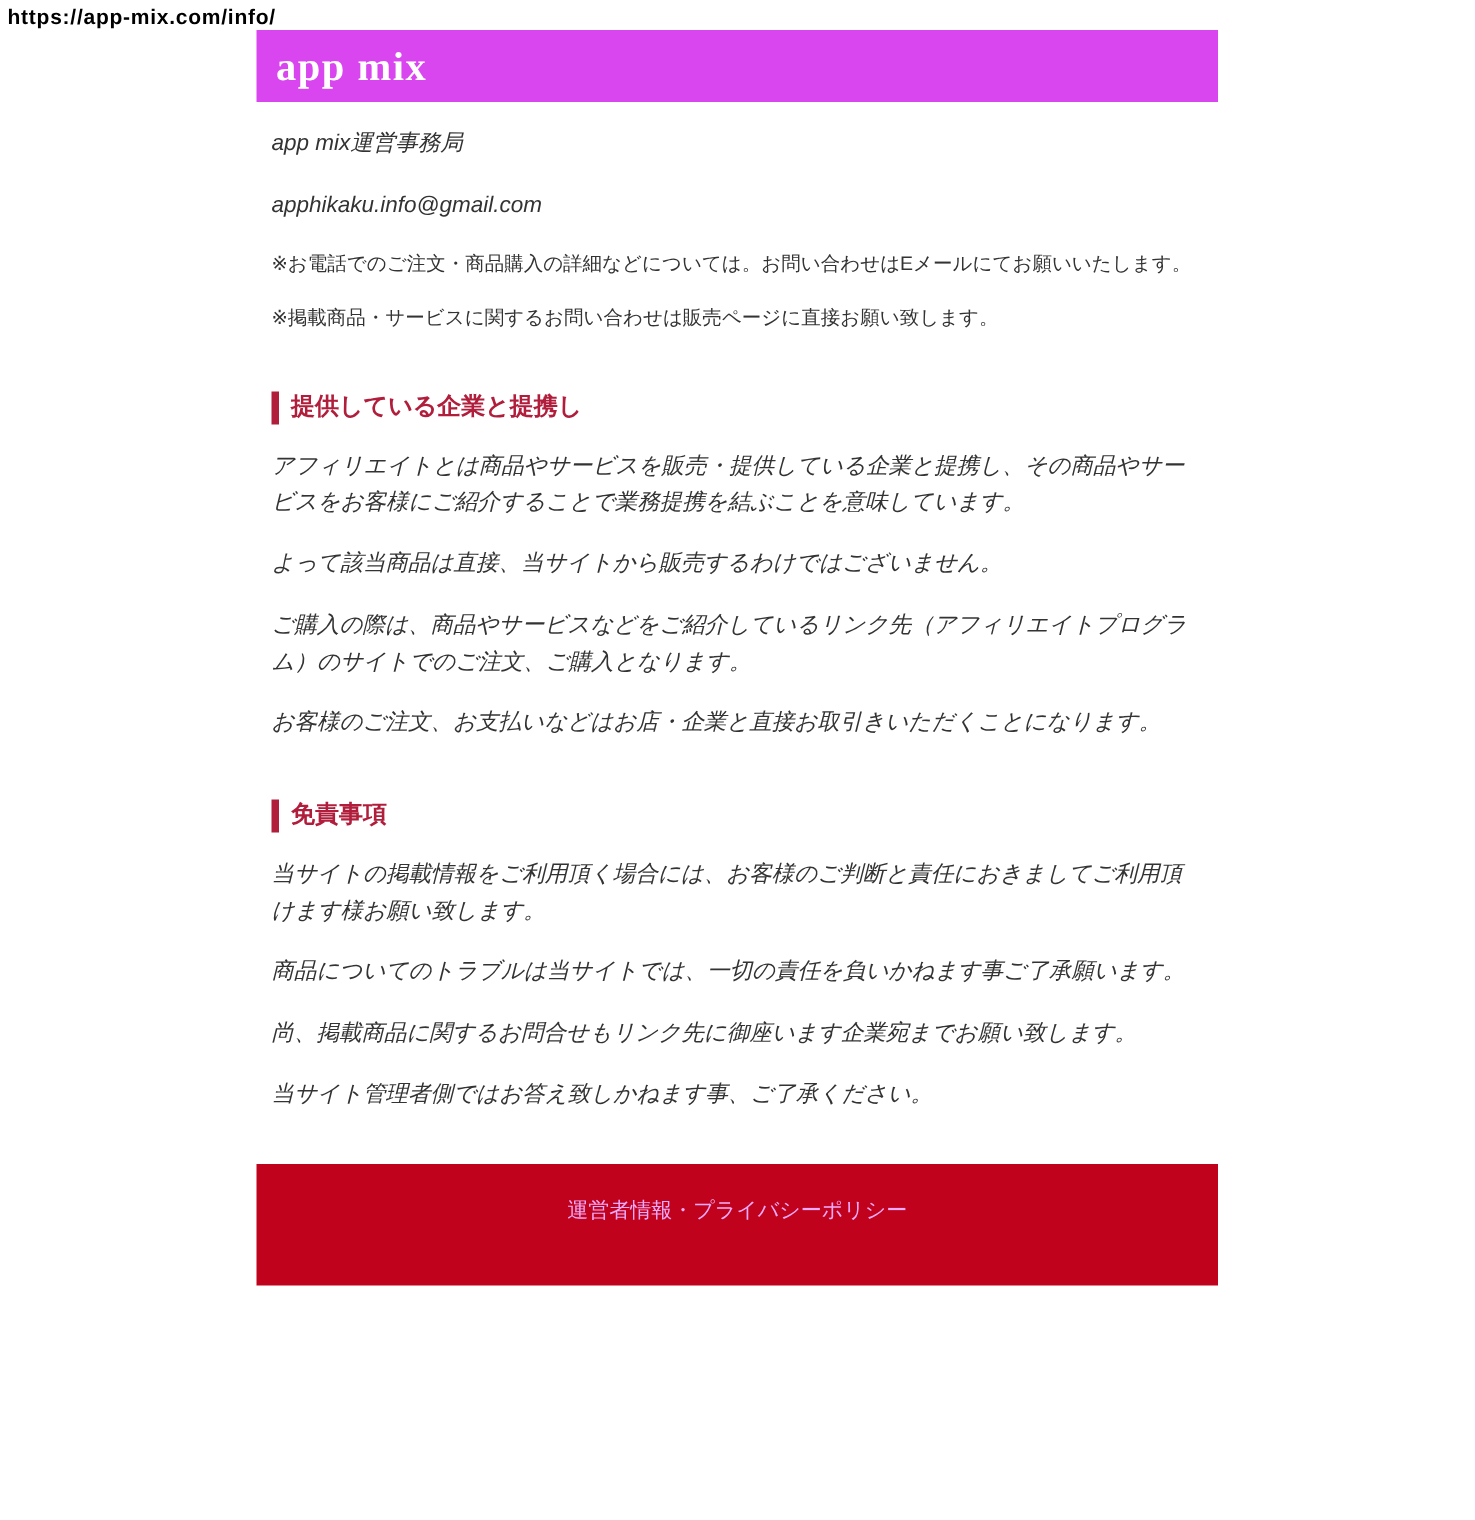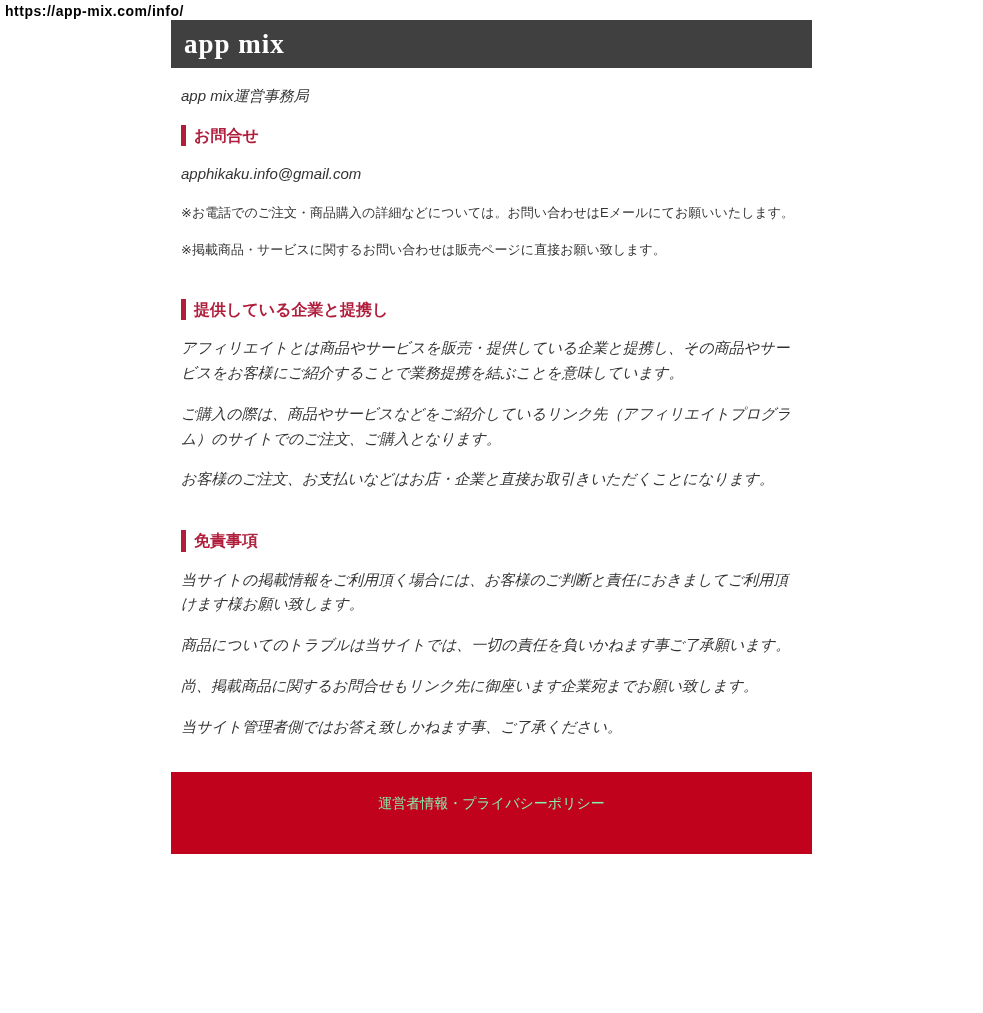--- a/index.html
+++ b/index.html
@@ -22,21 +22,21 @@
 
   
   .page {
     width: 641px;
     margin: 0 auto;
     padding-top: 20px;
   }
 
   
   .site-header {
-    background: #404040;
+    background: #d946ef;
     height: 48px;
     display: flex;
     align-items: center;
     padding-left: 13px;
   }
   .site-logo {
     font-family: "Liberation Serif", "DejaVu Serif", serif;
     font-weight: bold;
     font-size: 27px;
     color: #ffffff;
@@ -81,52 +81,52 @@
   .site-footer {
     margin-top: 33px;
     background: #c0021c;
     color: #ffffff;
     text-align: center;
     padding: 22px 0 28px 0;
   }
   .footer-link {
     display: inline-block;
     font-size: 14px;
-    color: #86efac;
+    color: #f0abfc;
     text-decoration: none;
     cursor: pointer;
     margin-bottom: 13px;
   }
 </style>
 </head>
 <body>
 
 <div class="url-line">https://app-mix.com/info/</div>
 
 <div class="page">
 
   <header class="site-header">
     <div class="site-logo">app mix</div>
   </header>
 
   <main class="content">
 
     <p class="intro body-text">app mix運営事務局</p>
 
-    <h2 class="section-heading mt-sm">お問合せ</h2>
 
     <p class="body-text">apphikaku.info@gmail.com</p>
 
     <p class="note">※お電話でのご注文・商品購入の詳細などについては。お問い合わせはEメールにてお願いいたします。</p>
 
     <p class="note">※掲載商品・サービスに関するお問い合わせは販売ページに直接お願い致します。</p>
 
     <h2 class="section-heading">提供している企業と提携し</h2>
 
     <p class="body-text">アフィリエイトとは商品やサービスを販売・提供している企業と提携し、その商品やサービスをお客様にご紹介することで業務提携を結ぶことを意味しています。</p>
+    <p class="body-text">よって該当商品は直接、当サイトから販売するわけではございません。</p>
     <p class="body-text">ご購入の際は、商品やサービスなどをご紹介しているリンク先（アフィリエイトプログラム）のサイトでのご注文、ご購入となります。</p>
     <p class="body-text">お客様のご注文、お支払いなどはお店・企業と直接お取引きいただくことになります。</p>
 
     <h2 class="section-heading">免責事項</h2>
 
     <p class="body-text">当サイトの掲載情報をご利用頂く場合には、お客様のご判断と責任におきましてご利用頂けます様お願い致します。</p>
     <p class="body-text">商品についてのトラブルは当サイトでは、一切の責任を負いかねます事ご了承願います。</p>
     <p class="body-text">尚、掲載商品に関するお問合せもリンク先に御座います企業宛までお願い致します。</p>
     <p class="body-text">当サイト管理者側ではお答え致しかねます事、ご了承ください。</p>
 

